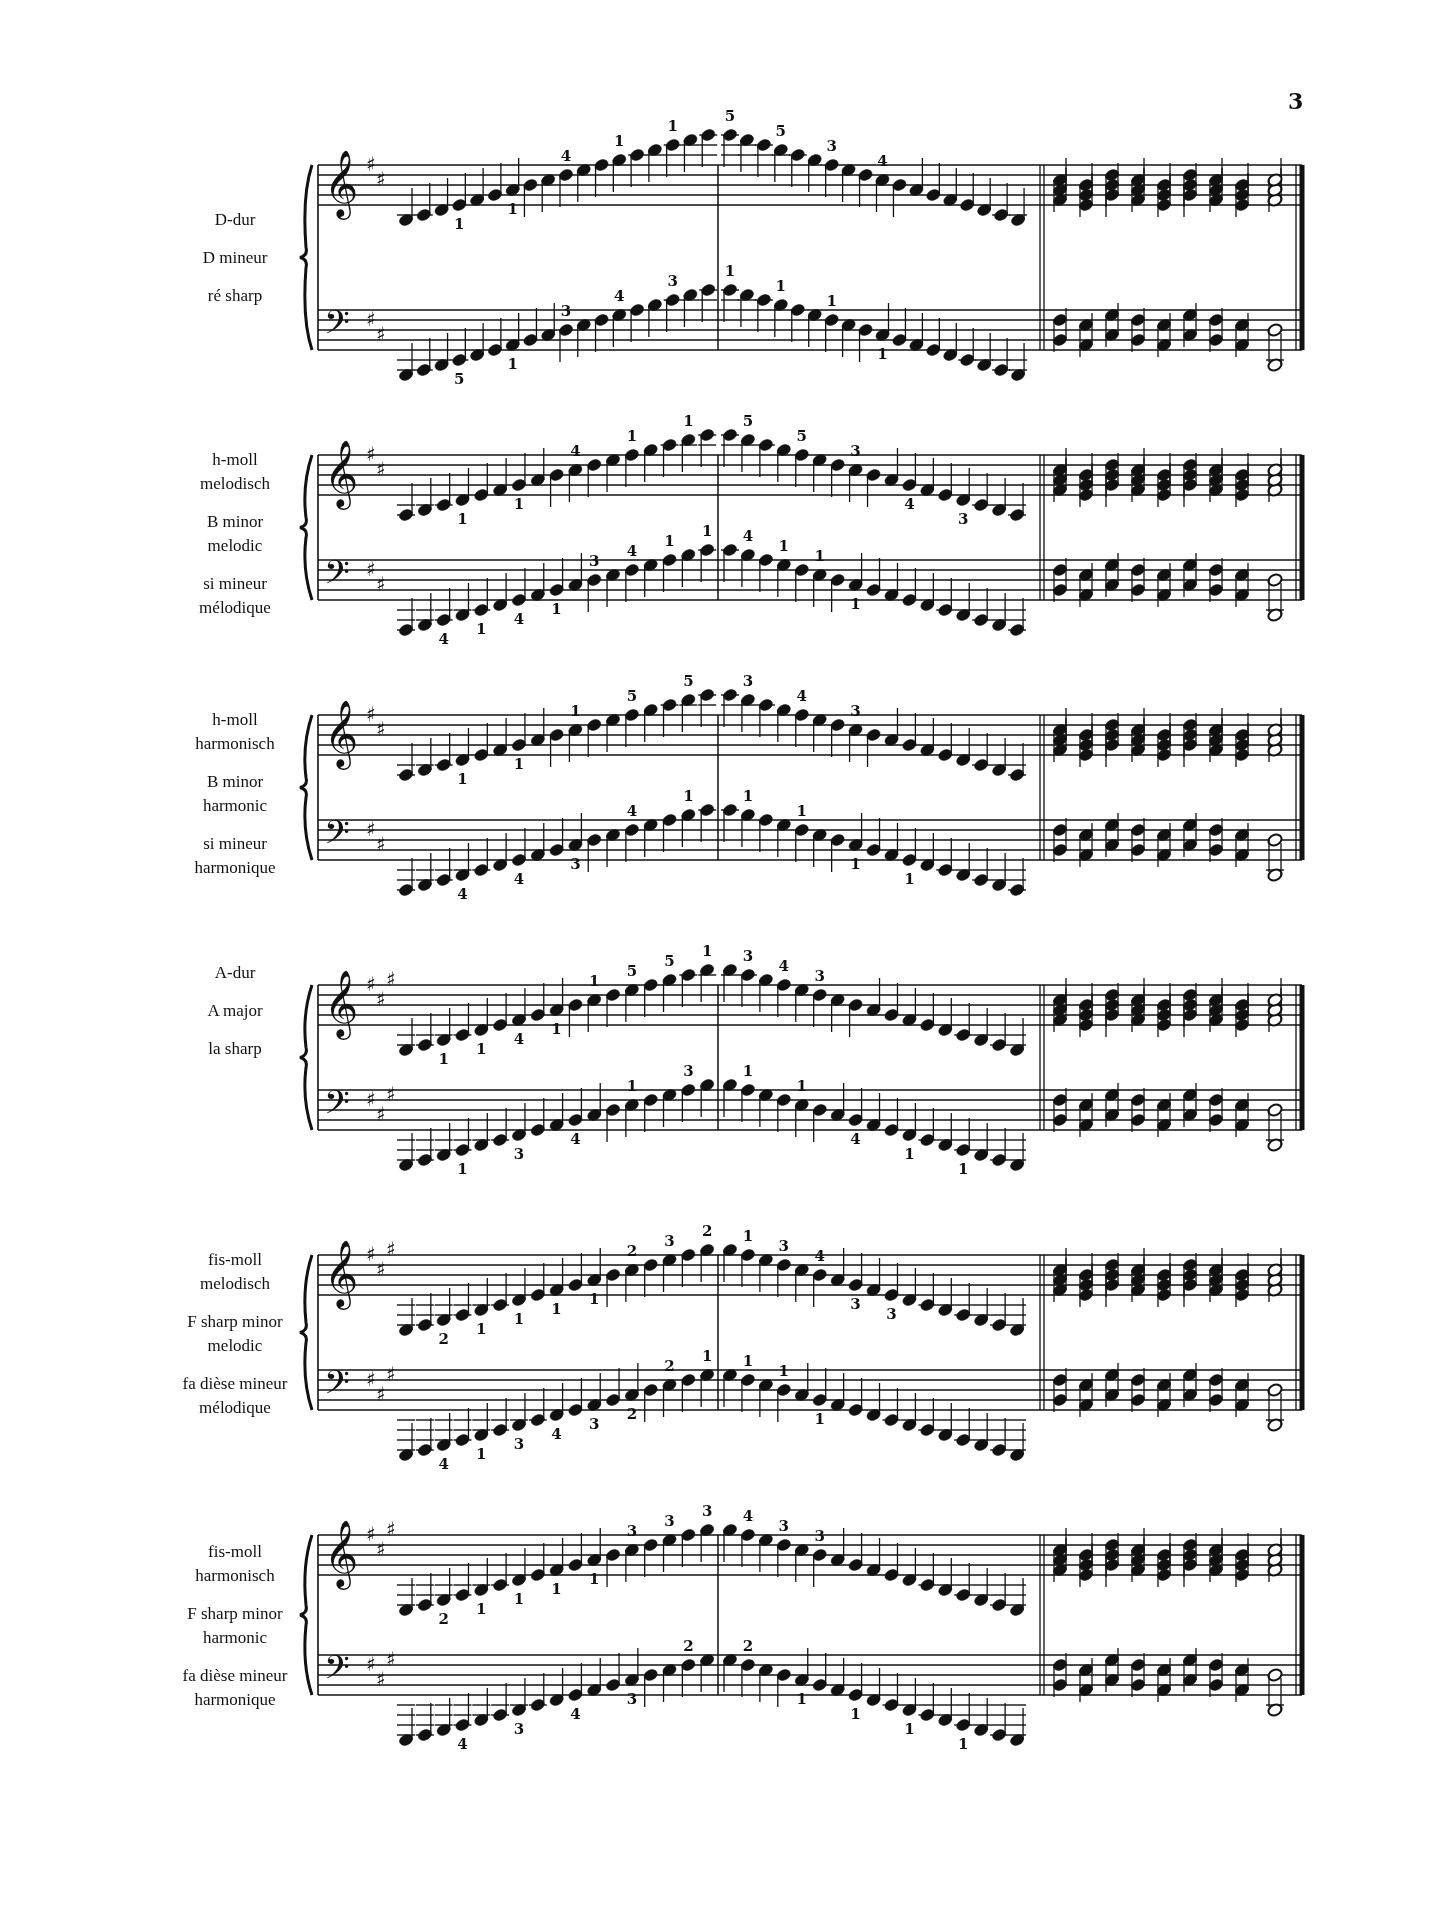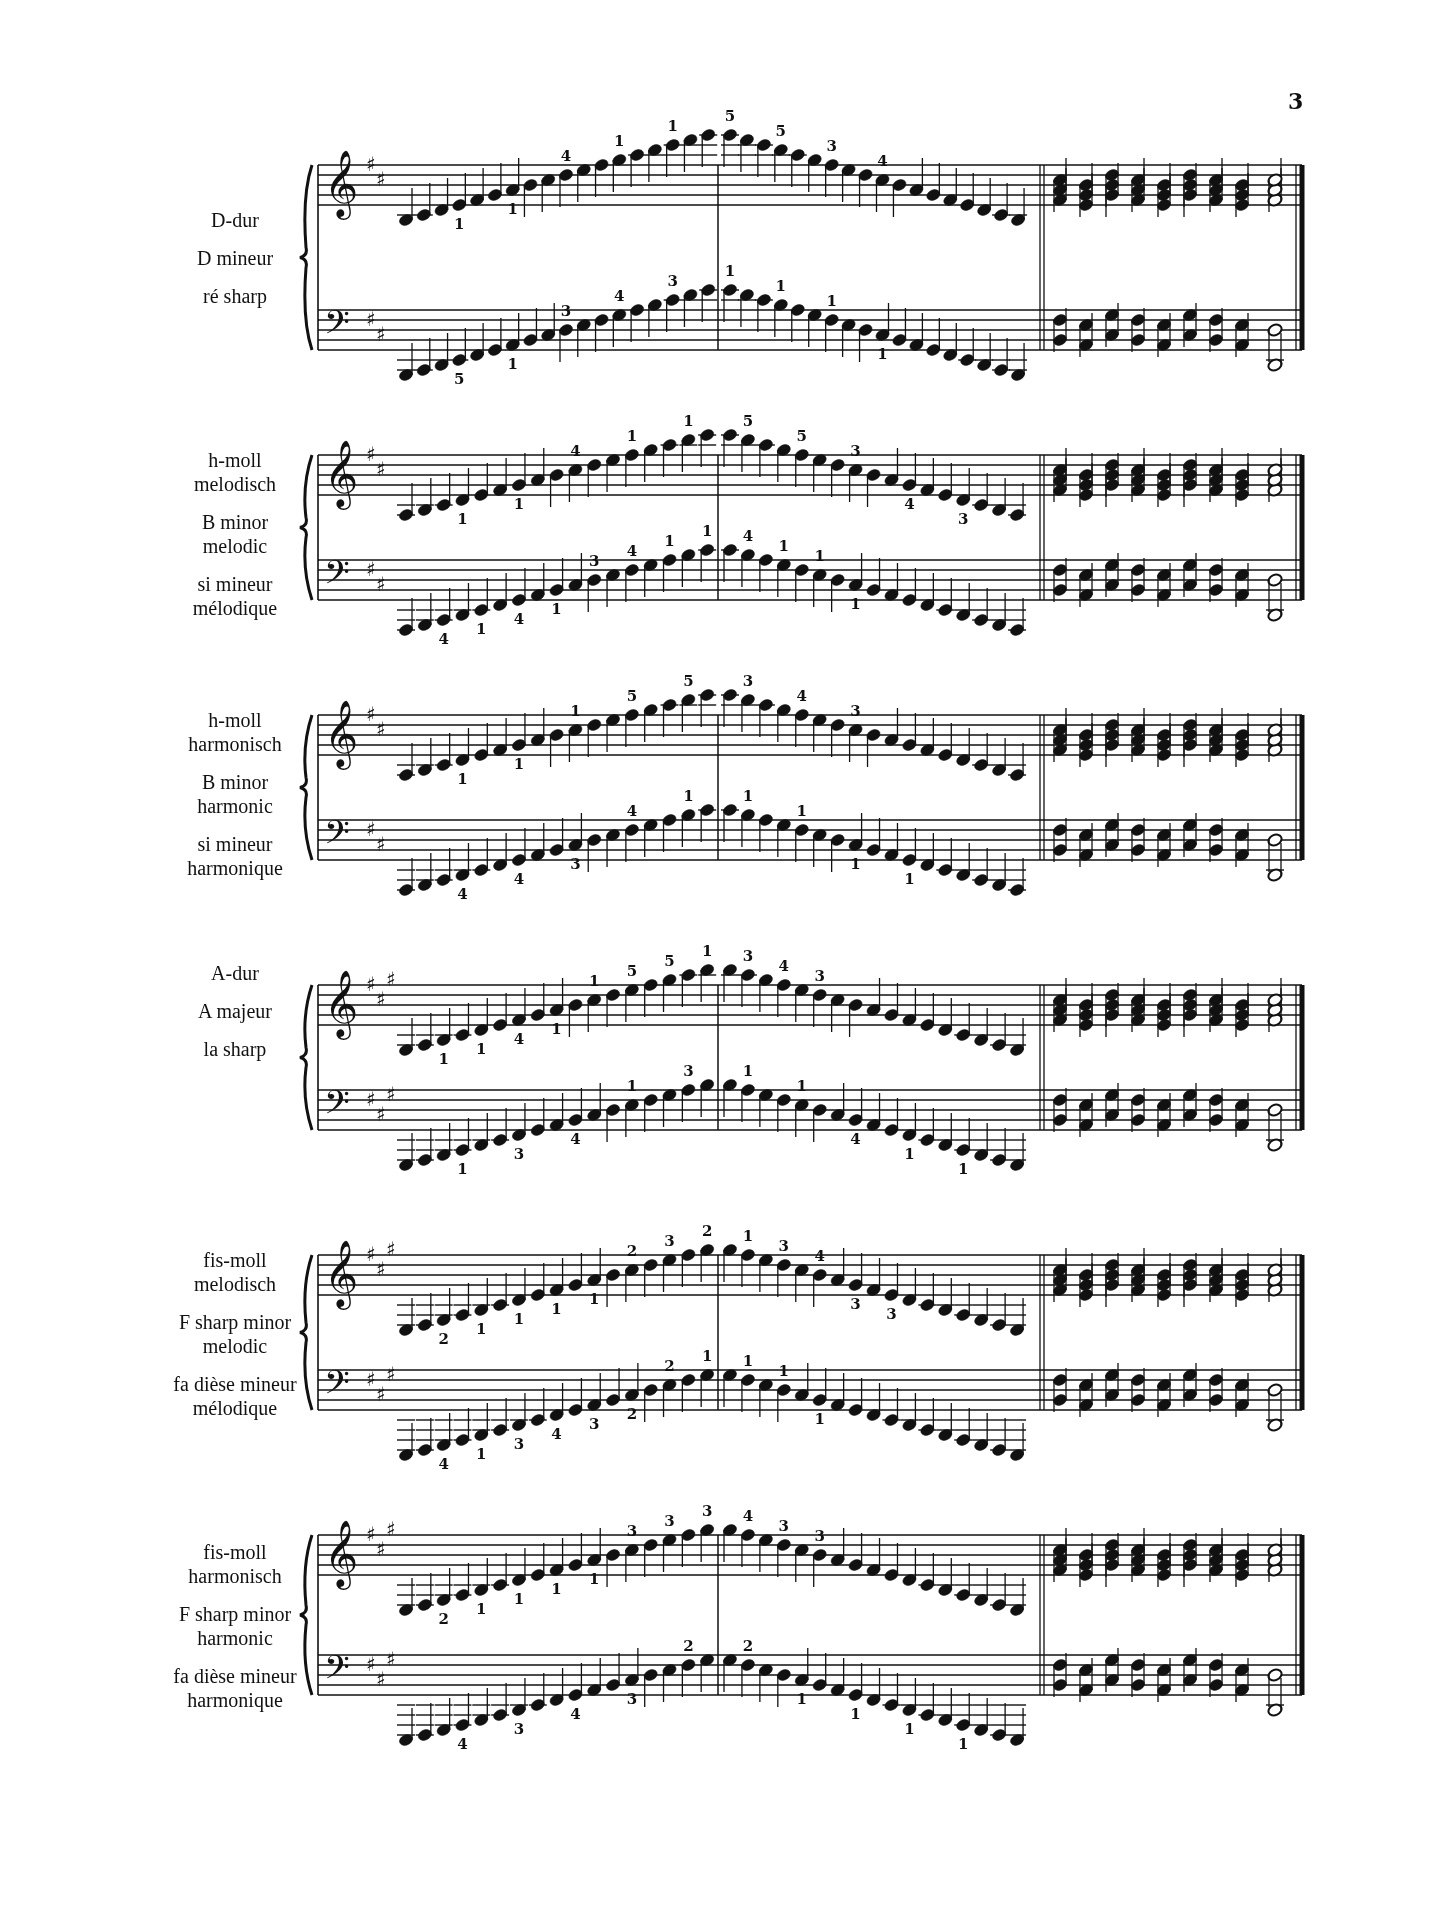--- a/index.html
+++ b/index.html
@@ -2,21 +2,21 @@
 <html><head>
 <meta charset="utf-8">
 <style>
   html, body { margin: 0; padding: 0; background: #ffffff; }
   body { width: 1445px; height: 1917px; position: relative; overflow: hidden;
          font-family: "Liberation Serif", "DejaVu Serif", serif; color: #111; }
   .page-number { position: absolute; left: 1288px; top: 88px; font-weight: bold;
                  font-size: 22px; font-family: "DejaVu Serif", serif; }
   .system { position: absolute; left: 0; width: 1445px; }
   .labels { position: absolute; left: 140px; width: 190px; text-align: center;
-            font-size: 20px; line-height: 24px; }
+            font-size: 17px; line-height: 24px; }
   .labels .grp { margin-bottom: 14px; }
   .labels .grp div { white-space: nowrap; }
   svg.score { position: absolute; left: 0; top: 0; overflow: visible; }
 </style>
 </head>
 <body>
 
 <div class="page-number">3</div>
 <div id="systems">
     <div class="system">
@@ -998,21 +998,21 @@
         <ellipse cx="1275" cy="875" rx="6.8" ry="5" transform="rotate(-25 1275 875)" fill="#fff" stroke="#111" stroke-width="2"></ellipse>
         <line x1="1281" x2="1281" y1="875" y2="843" stroke="#111" stroke-width="1.3"></line>
       </svg>
     </div>
     <div class="system">
       <div class="labels" style="top: 961px;">
         <div class="grp">
           <div>A-dur</div>
         </div>
         <div class="grp">
-          <div>A majeur</div>
+          <div>A major</div>
         </div>
         <div class="grp">
           <div>la sharp</div>
         </div>
       </div>
       <svg class="score" width="1445" height="1917">
         <line x1="318" x2="1302" y1="985" y2="985" stroke="#111" stroke-width="1.3"></line>
         <line x1="318" x2="1302" y1="995" y2="995" stroke="#111" stroke-width="1.3"></line>
         <line x1="318" x2="1302" y1="1005" y2="1005" stroke="#111" stroke-width="1.3"></line>
         <line x1="318" x2="1302" y1="1015" y2="1015" stroke="#111" stroke-width="1.3"></line>

